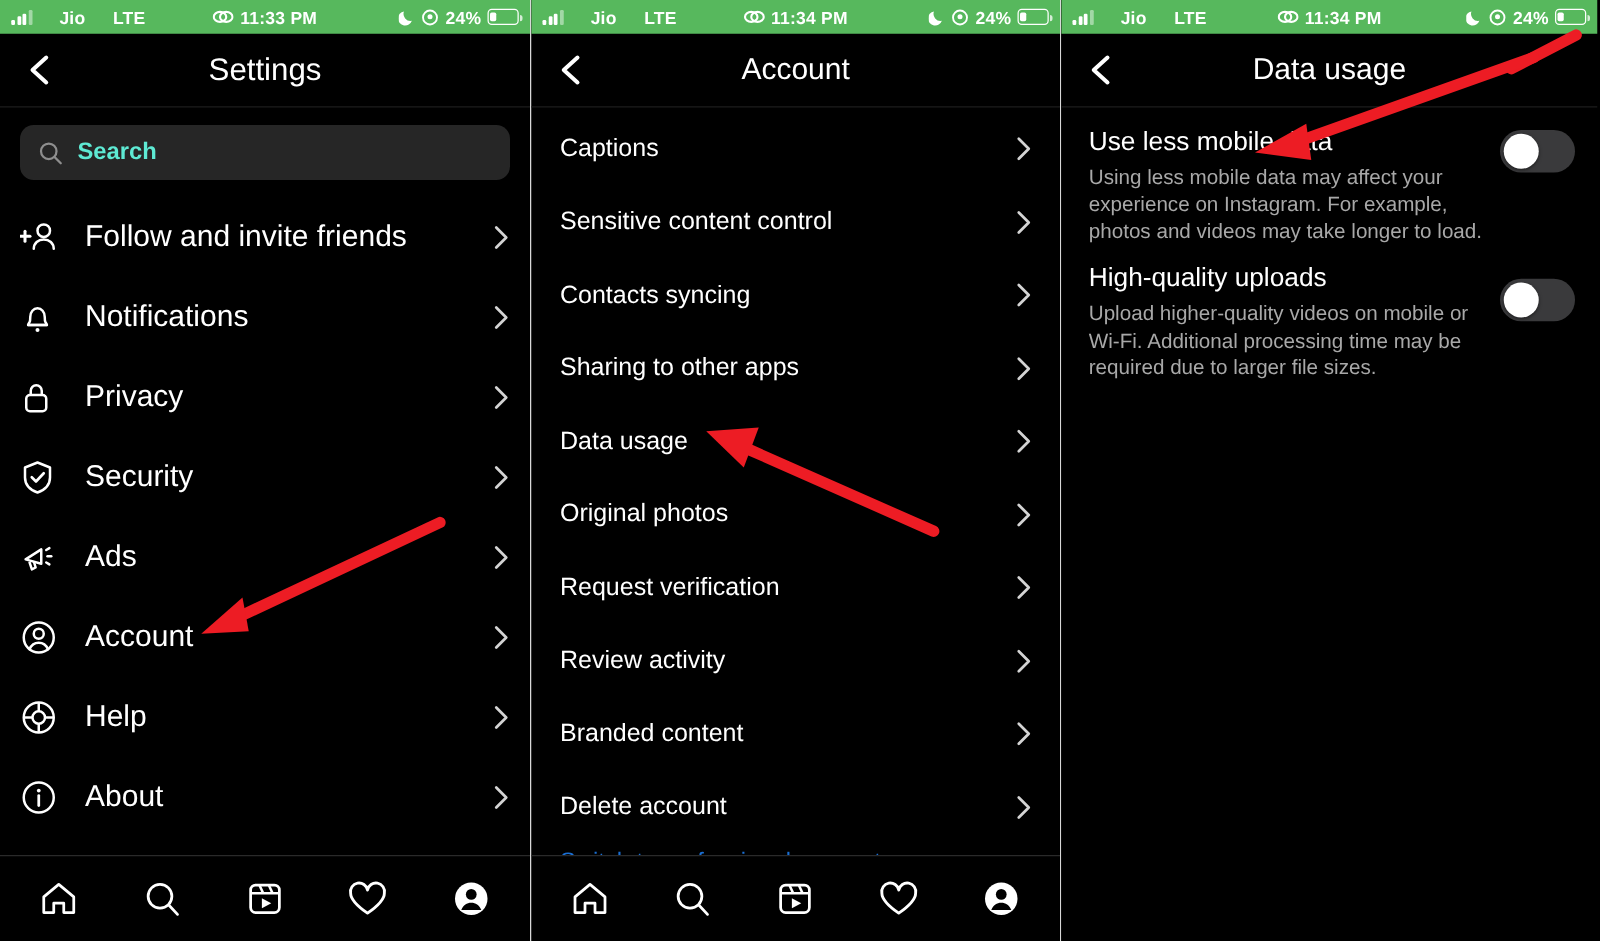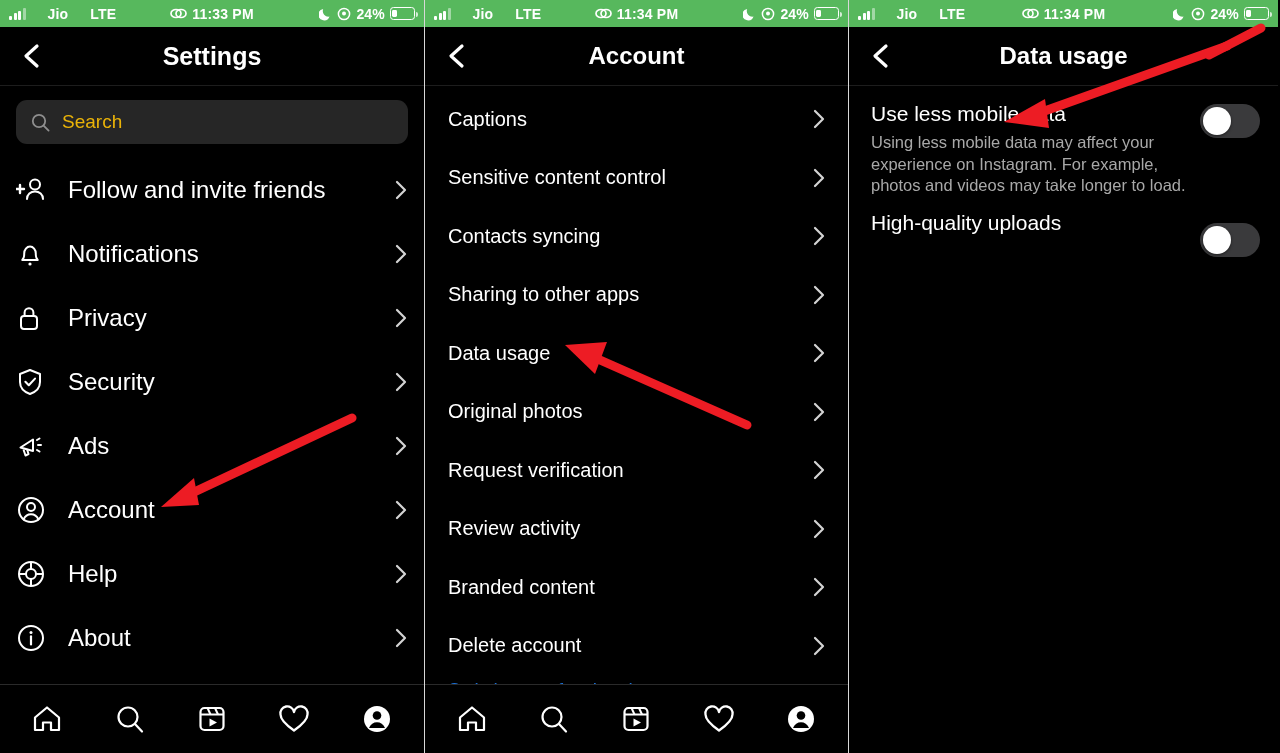--- a/index.html
+++ b/index.html
@@ -31,31 +31,31 @@
   .battery:after { content:""; position:absolute; right:-3.6px; top:3.6px; width:2px;
                    height:5px; background:#fff; border-radius:0 2px 2px 0; opacity:.75; }
   .battery i { display:block; height:100%; background:#fff; border-radius:1.4px; }
 
   
   .navbar { height:58px; flex:0 0 auto; display:flex; align-items:center;
             position:relative; padding:0 16px; }
   .back { width:30px; height:30px; display:flex; align-items:center; justify-content:center;
           cursor:pointer; }
   .nav-title { position:absolute; left:0; right:0; text-align:center; color:#fff;
-               font-size:24px; font-weight:700; pointer-events:none; }
+               font-size:24px; font-weight:400; pointer-events:none; }
   .p1 .nav-title { font-size:25px; }
   .p3 .nav-title { font-size:24px; }
   .hdr-rule { height:1px; background:#1d1d1d; flex:0 0 auto; }
 
   
   .body { flex:1 1 auto; overflow:hidden; position:relative; }
   .searchwrap { padding:14px 16px 8px; }
   .searchbox { height:44px; background:#262626; border-radius:11px; display:flex;
                align-items:center; gap:12px; padding:0 15px; cursor:text; }
-  .searchbox .ph { color:#eab308; font-size:19px; }
+  .searchbox .ph { color:#5eead4; font-size:19px;font-weight:bold; }
 
   .slist { padding-top:6px; }
   .srow { height:64px; display:flex; align-items:center; padding:0 16px; cursor:pointer; }
   .srow .ico { width:40px; display:flex; align-items:center; justify-content:flex-start; }
   .srow .lbl { flex:1 1 auto; color:#fff; font-size:24px; padding-left:12px; }
   .chev { color:#e6e6e6; opacity:.92; display:flex; align-items:center; }
 
   
   .alist { padding-top:4px;text-decoration:underline; }
   .arow { height:58.5px; display:flex; align-items:center; padding:0 22px 0 23px;
@@ -555,20 +555,21 @@
     <div class="hdr-rule"></div>
 
     <div class="body">
       <div class="dwrap">
 
         <div class="drow">
           <div class="dmain">
             <div class="dtitle">Use less mobile data</div>
             <div class="ddesc">Using less mobile data may affect your experience on Instagram. For example, photos and videos may take longer to load.</div>
             <div class="dtitle2">High-quality uploads</div>
+            <div class="ddesc">Upload higher-quality videos on mobile or Wi-Fi. Additional processing time may be required due to larger file sizes.</div>
           </div>
           <div style="display:flex;flex-direction:column;gap:85px;">
             <div class="toggle">
                 <span class="knob"></span>
               </div>
             <div class="toggle tg2">
                 <span class="knob"></span>
               </div>
           </div>
         </div>

